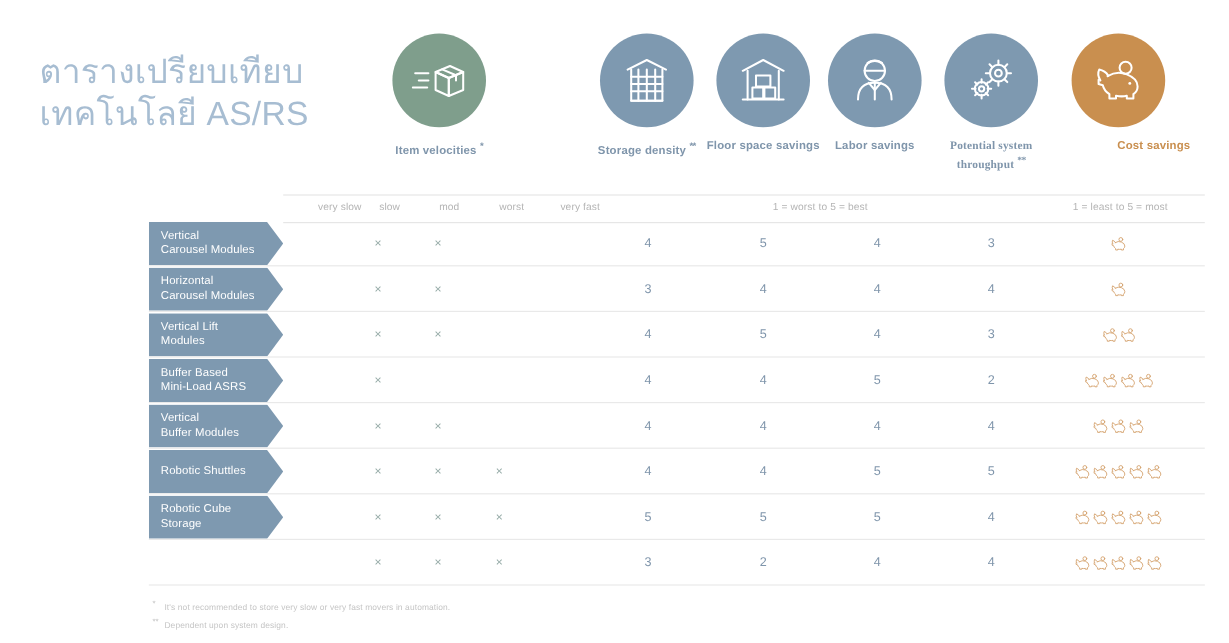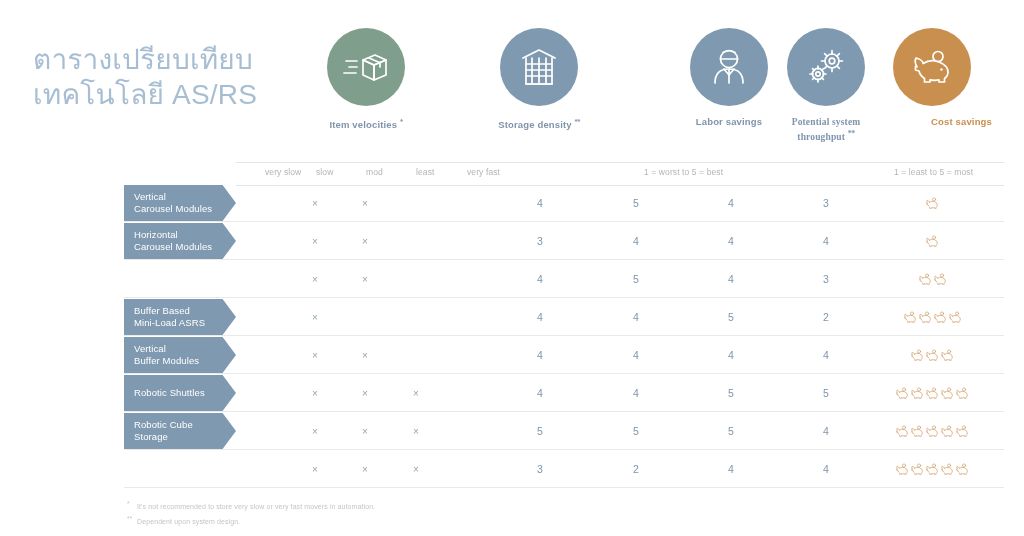--- a/index.html
+++ b/index.html
@@ -195,20 +195,35 @@
           <path d="M6 13 L22 5 L38 13"></path>
           <path d="M9 13 V39 H35 V13"></path>
           <path d="M9 39 H35"></path>
           <path d="M15 13 V39 M22 13 V39 M29 13 V39"></path>
           <path d="M9 19 H35 M9 25 H35 M9 31 H35"></path>
         </g>
         </svg>
       </div>
       <div class="hlabel" style="color: rgb(127, 149, 171);">Storage density <span class="star">**</span></div>
     </div>
+    <div class="hcol" style="width: 100px; left: 350px;">
+      <div class="circle" style="background: rgb(126, 153, 176);">
+        <svg width="44" height="44" viewBox="0 0 44 44">
+        <g stroke="#ffffff" stroke-width="1.7" fill="none" stroke-linecap="round" stroke-linejoin="round">
+          <path d="M5 14 L22 5 L39 14"></path>
+          <path d="M9 14 V38 M35 14 V38"></path>
+          <path d="M5 38 H39"></path>
+          <rect x="16" y="18" width="12" height="9"></rect>
+          <rect x="13" y="28" width="9" height="9"></rect>
+          <rect x="23" y="28" width="9" height="9"></rect>
+        </g>
+        </svg>
+      </div>
+      <div class="hlabel" style="color: rgb(127, 149, 171);">Floor space savings</div>
+    </div>
     <div class="hcol" style="width: 100px; left: 443px;">
       <div class="circle" style="background: rgb(126, 153, 176);">
         <svg width="44" height="44" viewBox="0 0 44 44">
         <g stroke="#ffffff" stroke-width="1.7" fill="none" stroke-linecap="round" stroke-linejoin="round">
           <circle cx="22" cy="14" r="8.5"></circle>
           <path d="M13.5 14 H30.5"></path>
           <path d="M16 7.5 Q22 4 28 7.5"></path>
           <path d="M8 38 Q8 24 22 24 Q36 24 36 38"></path>
           <path d="M22 24 V38"></path>
           <path d="M22 30 L17 24 M22 30 L27 24"></path>
@@ -247,21 +262,21 @@
         </svg>
       </div>
       <div class="hlabel cost" style="color: rgb(201, 143, 79);">Cost savings</div>
     </div>
   </div>
 
 <div id="subheader">
     <div class="sublabel" style="left: 29px;">very slow</div>
     <div class="sublabel" style="left: 80px;">slow</div>
     <div class="sublabel" style="left: 130px;">mod</div>
-    <div class="sublabel" style="left: 180px;">least</div>
+    <div class="sublabel" style="left: 180px;">worst</div>
     <div class="sublabel" style="left: 231px;">very fast</div>
     <div class="sublabel" style="left: 408px;">1 = worst to 5 = best</div>
     <div class="sublabel" style="left: 658px;">1 = least to 5 = most</div>
   </div>
 
 <div id="table-body">
     <div class="row">
       <div class="tag">
         <div><span>Vertical</span><br><span>Carousel Modules</span></div>
       </div>
@@ -305,20 +320,23 @@
     <g stroke="#d3a06a" stroke-width="1.25" fill="none" stroke-linecap="round" stroke-linejoin="round">
       <circle cx="15.5" cy="4.2" r="2.7"></circle>
       <path d="M4 10.5 Q2.4 7.6 3.6 5.4 Q6.4 6.1 7.6 8.4"></path>
       <path d="M7.4 8.8 Q11.8 5.9 16.2 7.9 Q21.2 9.9 21.2 13.6 Q21.2 15.9 19.2 17.3 V19.3 H16.2 V18.1
                Q13.9 18.7 11.1 18.1 V19.3 H8.1 V17.3 Q5.6 15.6 5 13 L3 12.4 V10.3"></path>
     </g>
         </svg>
       </div>
     </div>
     <div class="row">
+      <div class="tag">
+        <div><span>Vertical Lift</span><br><span>Modules</span></div>
+      </div>
       <div class="cell" style="left: 171px; width: 40px;">
         <span class="xmark">×</span>
       </div>
       <div class="cell" style="left: 221px; width: 40px;">
         <span class="xmark">×</span>
       </div>
       <div class="cell" style="left: 394px; width: 44px;">4</div>
       <div class="cell" style="left: 490px; width: 44px;">5</div>
       <div class="cell" style="left: 585px; width: 44px;">4</div>
       <div class="cell" style="left: 680px; width: 44px;">3</div>

